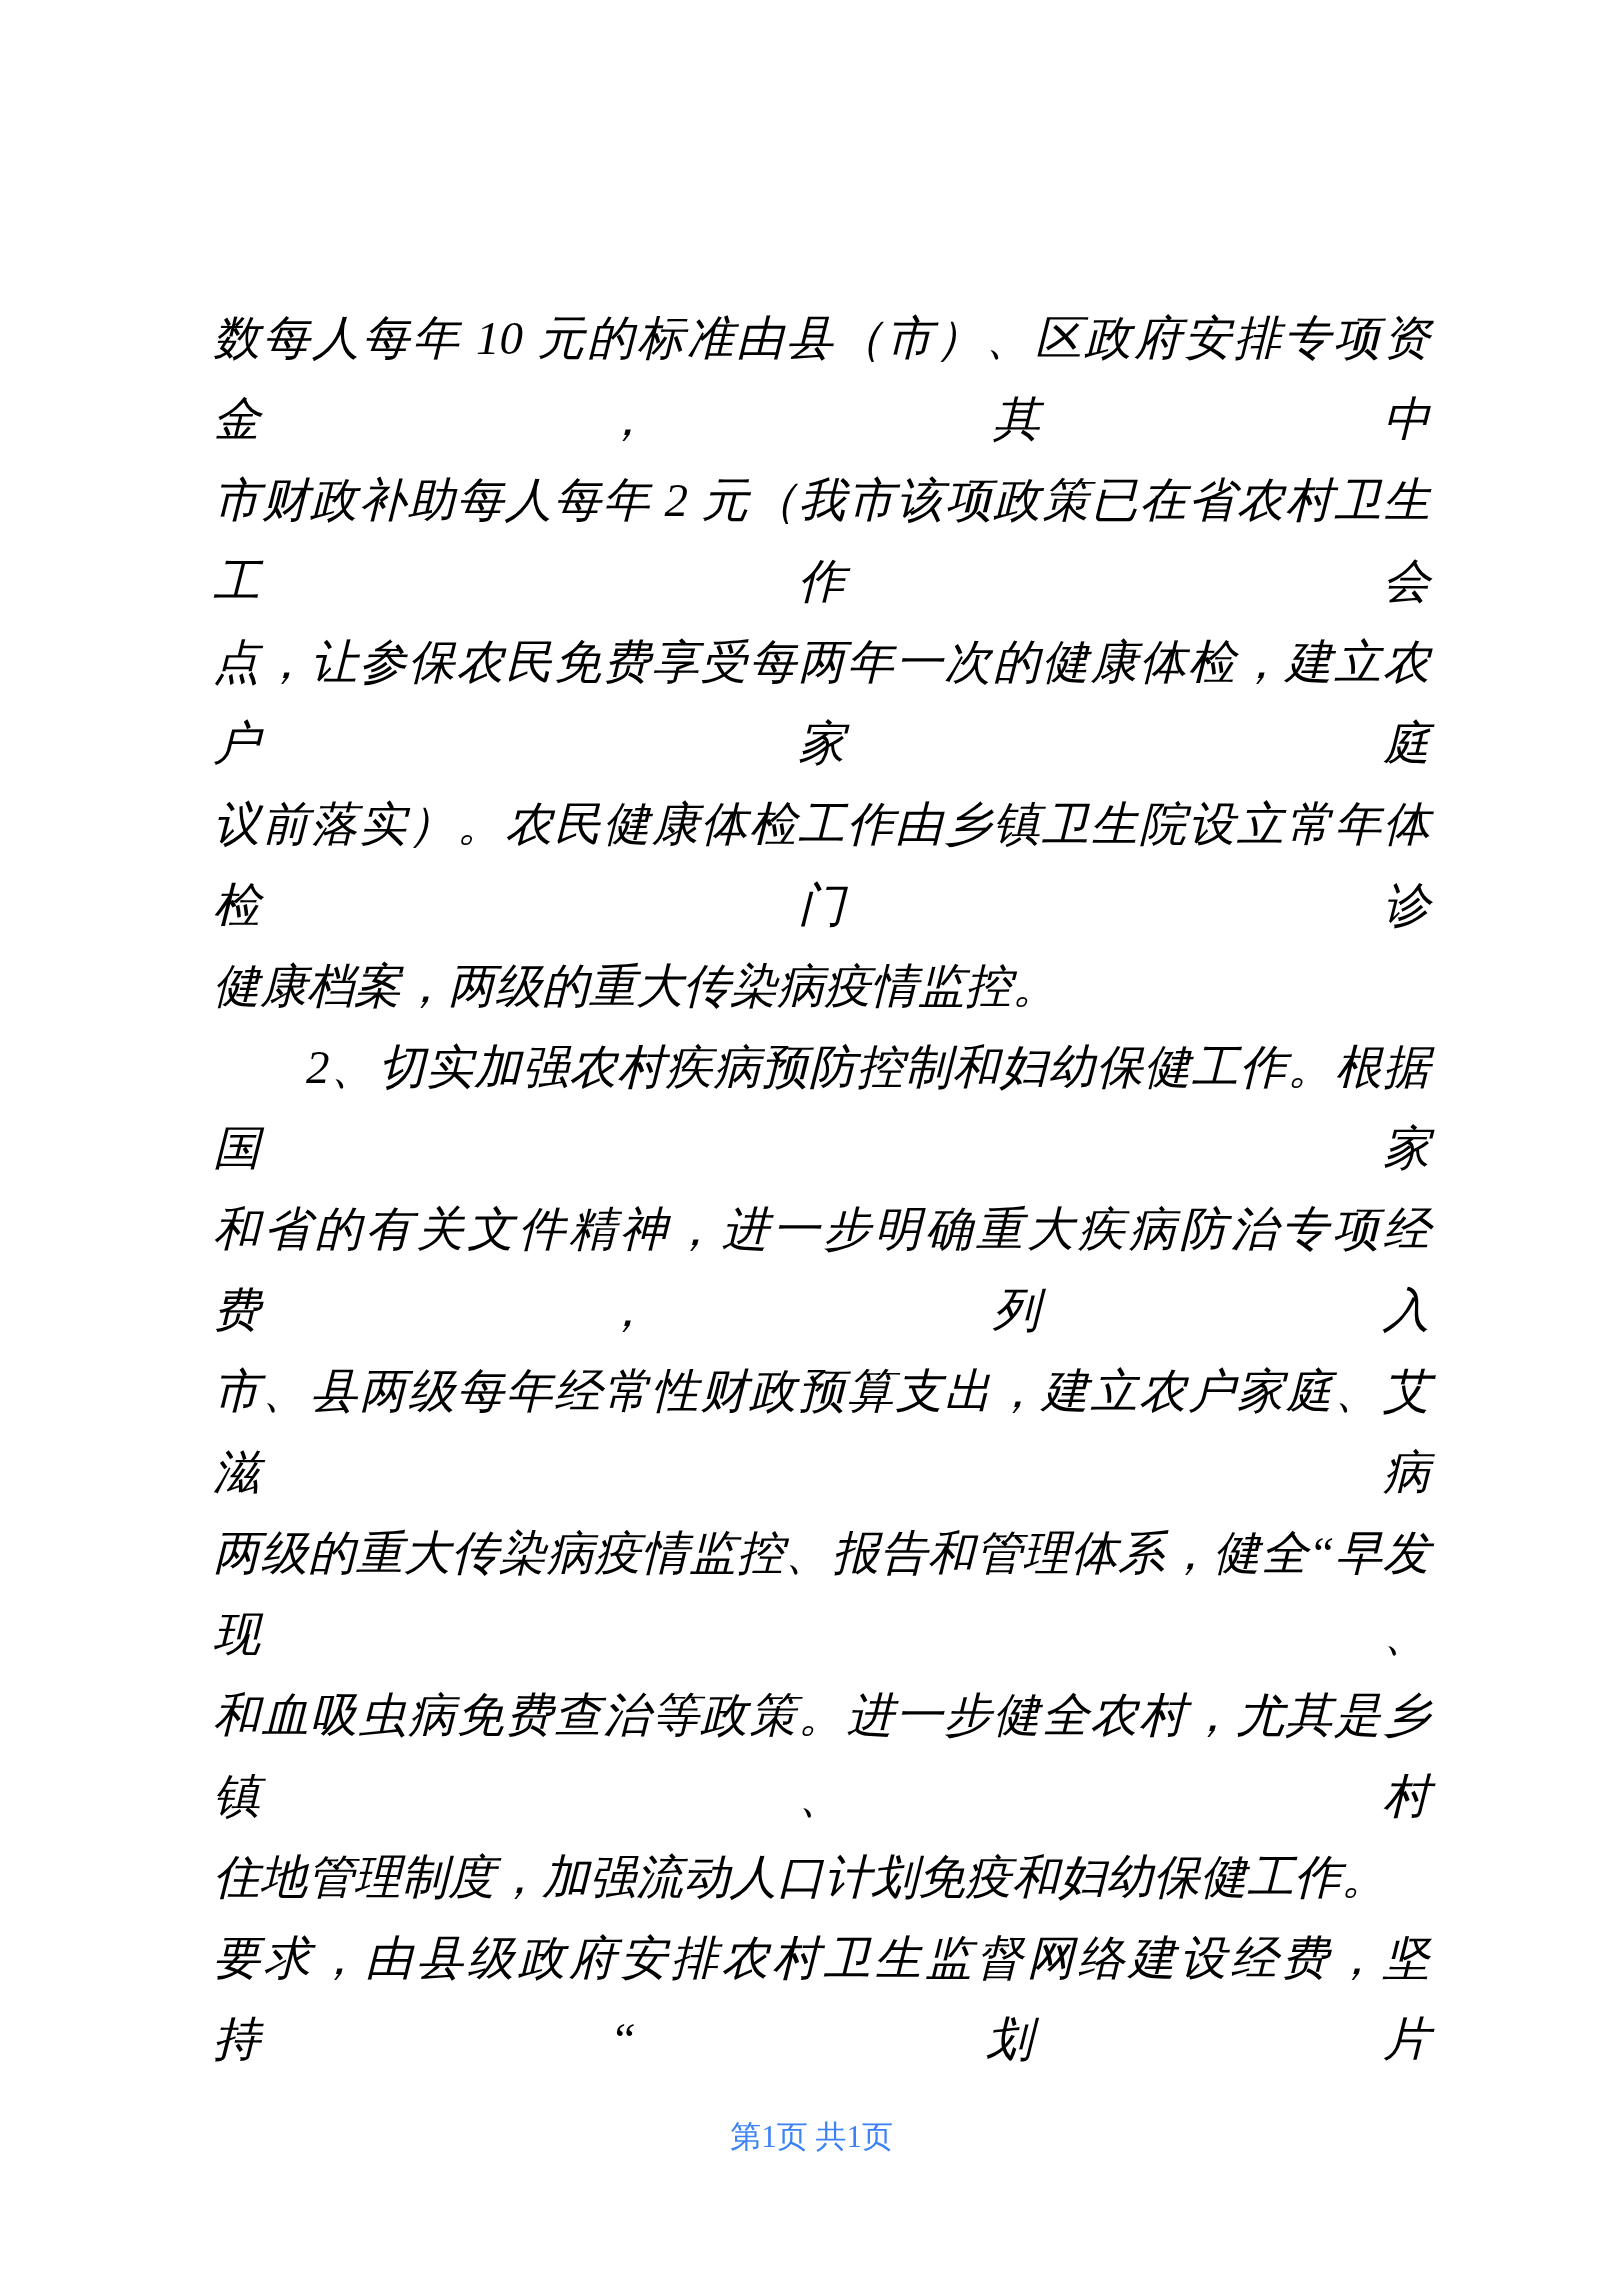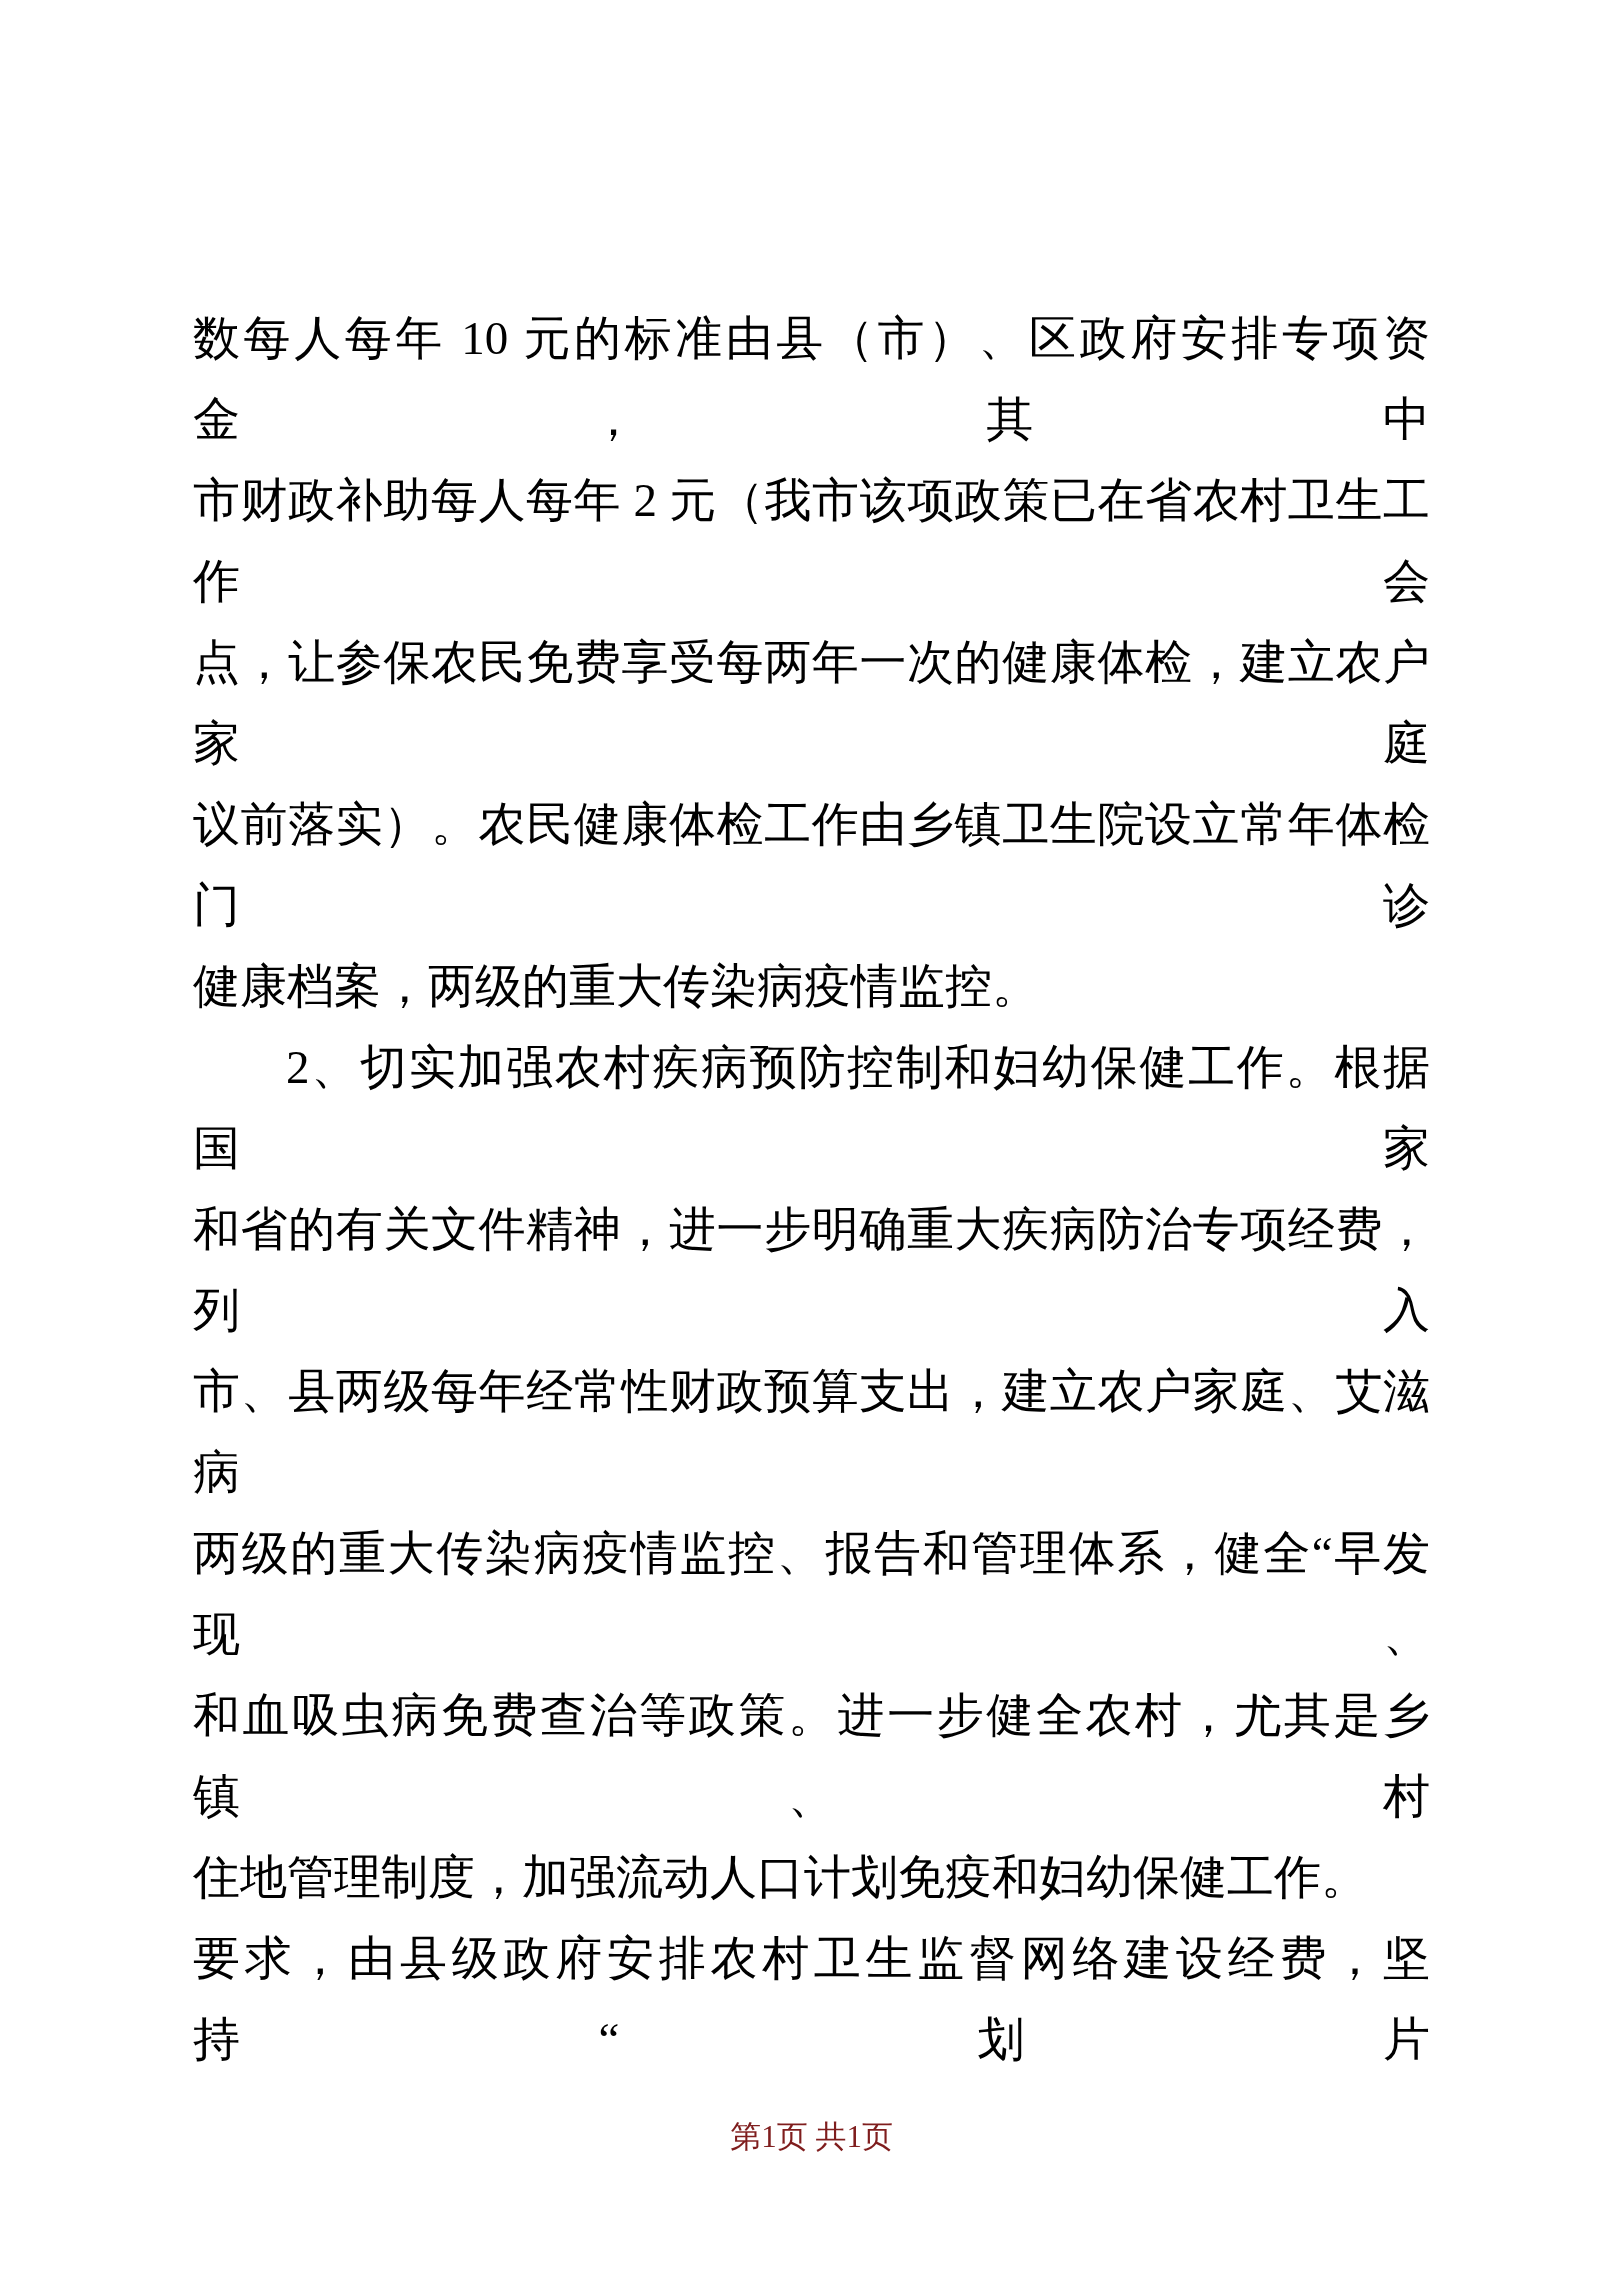--- a/index.html
+++ b/index.html
@@ -21,40 +21,42 @@
   }
   .text-block {
     position: absolute;
     left: 193px;
     right: 193px;
     top: 298px;
   }
   .line {
     font-size: 47px;
     line-height: 81px;
+    font-style: italic;
     color: #000000;
     text-align: justify;
     text-align-last: justify;
+    margin-left: 20px;
   }
   .line.short {
     text-align-last: left;
   }
   .line.indent {
     text-indent: 93px;
   }
   .footer {
     position: absolute;
     top: 2117px;
     left: 0;
     width: 100%;
     text-align: center;
     font-size: 31px;
     line-height: 39px;
     font-style: normal;
-    color: #7f1d1d;
+    color: #3b82f6;
   }
 </style>
 </head>
 <body>
 
 <div class="page">
   <div class="text-block">
     <div class="line">数每人每年 10 元的标准由县（市）、区政府安排专项资金，其中</div>
     <div class="line">市财政补助每人每年 2 元（我市该项政策已在省农村卫生工作会</div>
     <div class="line">点，让参保农民免费享受每两年一次的健康体检，建立农户家庭</div>

